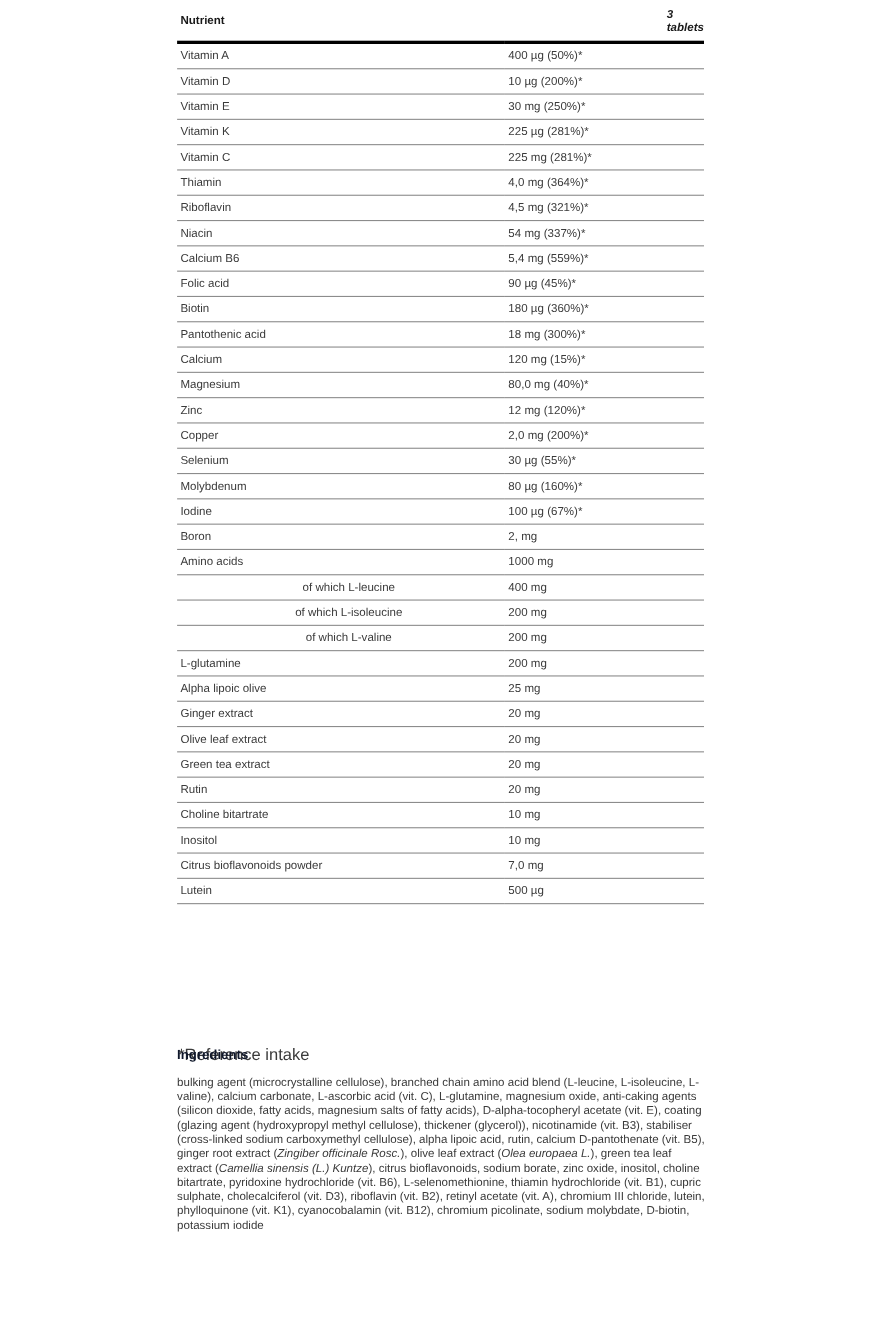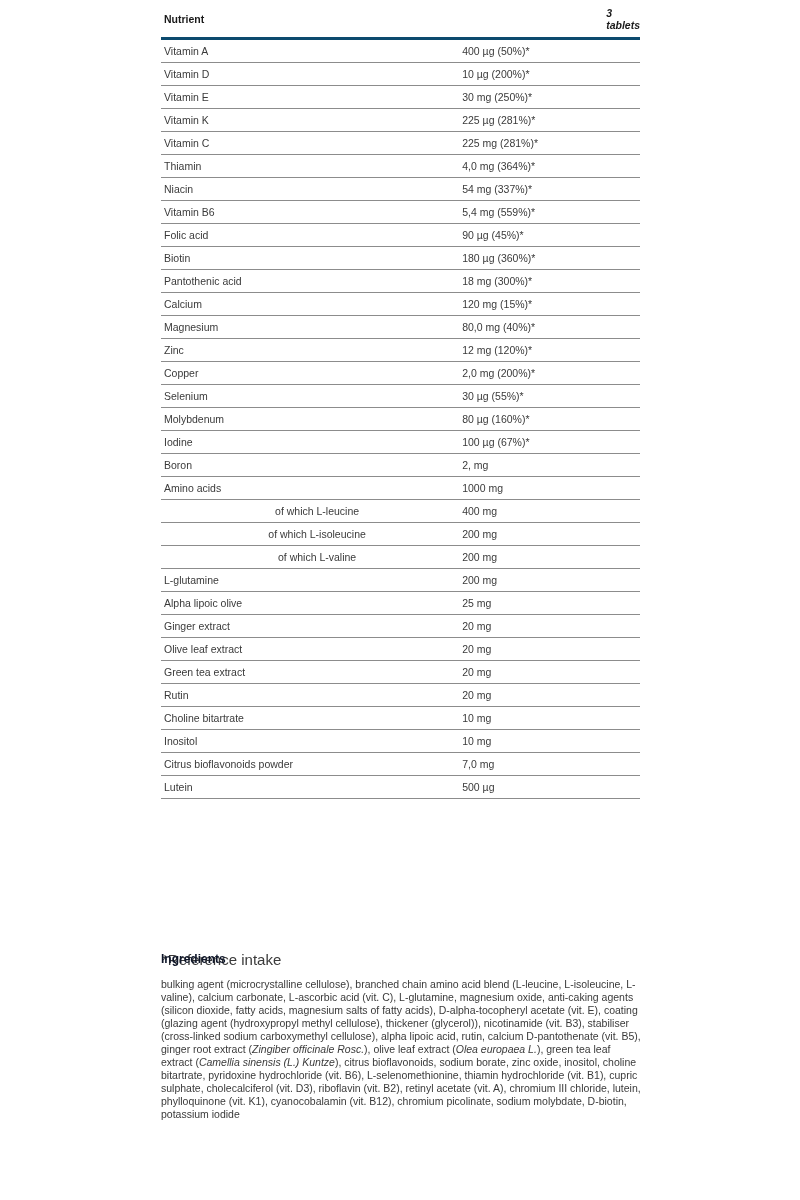--- a/index.html
+++ b/index.html
@@ -26,21 +26,21 @@
       width: 479px;
       border-collapse: collapse;
       font-size: 10.5px;
     }
     .nutrition-table thead th {
       text-align: left;
       font-weight: bold;
       color: #1a1a1a;
       height: 37px;
       padding: 0 0 0 3px;
-      border-bottom: 3px solid #0c4a6e;
+      border-bottom: 3px solid #000000;
       vertical-align: middle;
     }
     .nutrition-table thead th.col-amount {
       padding-left: 147px;
       font-style: italic;
     }
     .nutrition-table tbody td {
       height: 22px;
       padding: 0 0 0 3px;
       border-bottom: 1.5px solid #8c8c8c;
@@ -108,25 +108,29 @@
         </tr>
         <tr class="">
           <td class="col-name">Vitamin C</td>
           <td class="col-amount">225 mg (281%)*</td>
         </tr>
         <tr class="">
           <td class="col-name">Thiamin</td>
           <td class="col-amount">4,0 mg (364%)*</td>
         </tr>
         <tr class="">
+          <td class="col-name">Riboflavin</td>
+          <td class="col-amount">4,5 mg (321%)*</td>
+        </tr>
+        <tr class="">
           <td class="col-name">Niacin</td>
           <td class="col-amount">54 mg (337%)*</td>
         </tr>
         <tr class="">
-          <td class="col-name">Vitamin B6</td>
+          <td class="col-name">Calcium B6</td>
           <td class="col-amount">5,4 mg (559%)*</td>
         </tr>
         <tr class="">
           <td class="col-name">Folic acid</td>
           <td class="col-amount">90 µg (45%)*</td>
         </tr>
         <tr class="">
           <td class="col-name">Biotin</td>
           <td class="col-amount">180 µg (360%)*</td>
         </tr>

